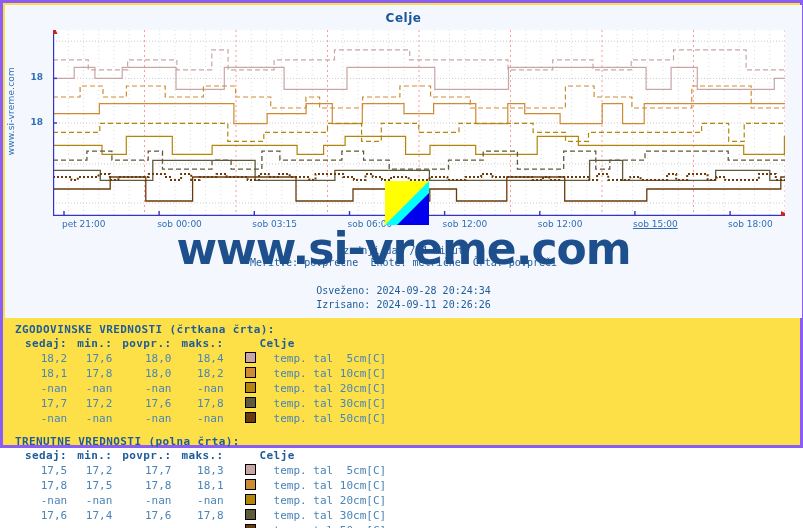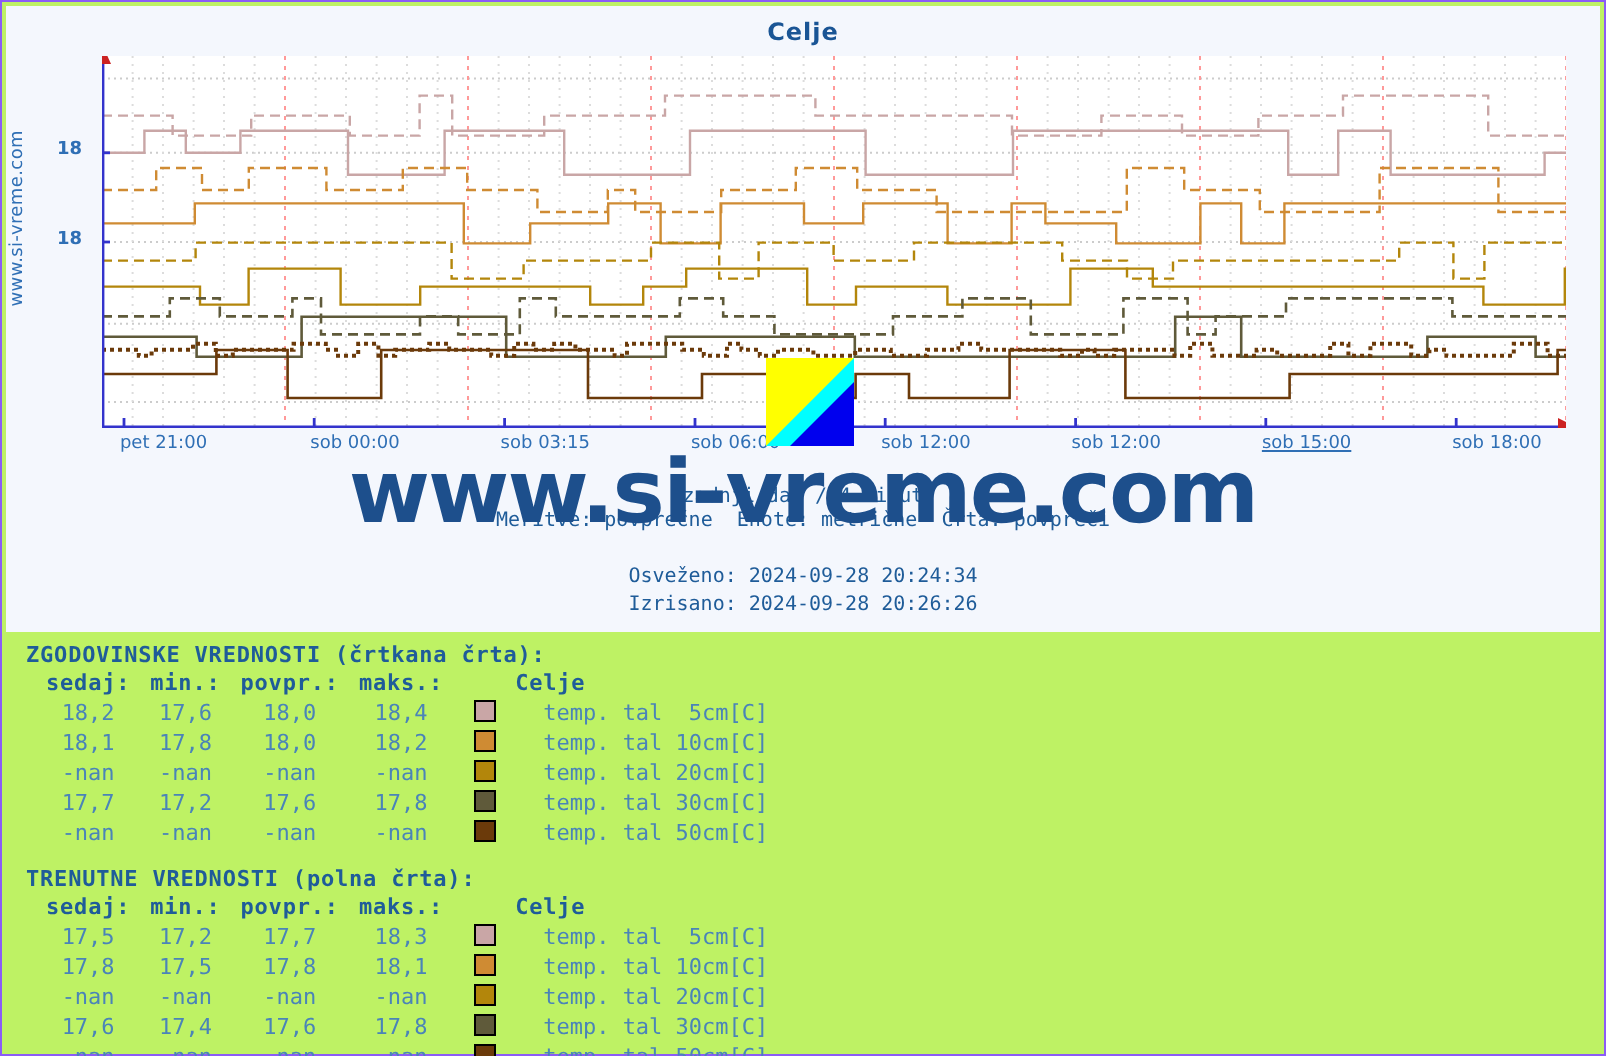--- a/index.html
+++ b/index.html
@@ -10,24 +10,24 @@
   body {
     width: 803px;
     height: 528px;
     font-family: "DejaVu Sans Mono", "Liberation Mono", monospace;
     overflow: hidden;
     position: relative;
   }
   #page {
     position: relative;
     width: 803px;
-    height: 528px;
-    background: #bef264;
+    height: 448px;
+    background: #fde047;
     box-sizing: border-box;
-    border: 1px solid #8b5cf6;
+    border: 3px solid #8b5cf6;
   }
   
   #graph-panel {
     position: absolute;
     left: 2px;
     top: 2px;
     width: 797px;
     height: 313px;
     background: #f4f7fd;
     box-sizing: border-box;
@@ -138,21 +138,21 @@
   table.vals th {
     color: #1f5c99;
     font-weight: bold;
     text-align: right;
     padding: 1px 10px 1px 0;
     letter-spacing: 0.4px;
   }
   table.vals th.station { text-align: left; padding-left: 26px; }
   table.vals td {
     color: #4a84b8;
-    text-align: center;
+    text-align: right;
     padding: 1px 10px 1px 0;
     white-space: nowrap;
   }
   table.vals td.label {
     text-align: left;
     padding-left: 8px;
     color: #4a84b8;
     white-space: pre;
   }
   td.swatch-cell { width: 22px; padding: 1px 0 1px 12px; text-align: left; }
@@ -289,21 +289,21 @@
         <polygon points="44,0 44,44 0,44" fill="#00ffff"></polygon>
         <polygon points="44,12 44,44 12,44" fill="#0000ee"></polygon>
       </svg>
     </div>
 
     <div id="big-wm">www.si-vreme.com</div>
 
     <div class="meta-line" style="top:240px">zadnji dan / 4 minut</div>
     <div class="meta-line" style="top:252px">Meritve: povprečne  Enote: metrične  Črta: povpreči</div>
     <div class="meta-line" style="top:280px">Osveženo: 2024-09-28 20:24:34</div>
-    <div class="meta-line" style="top:294px">Izrisano: 2024-09-28 20:26:26</div>
+    <div class="meta-line" style="top:294px">Izrisano: 2024-09-11 20:26:26</div>
   </div>
 
   <div id="tables">
 
     <div class="tbl-title">ZGODOVINSKE VREDNOSTI (črtkana črta):</div>
     <table class="vals">
       <thead>
         <tr>
           <th>sedaj:</th>
           <th>min.:</th>

